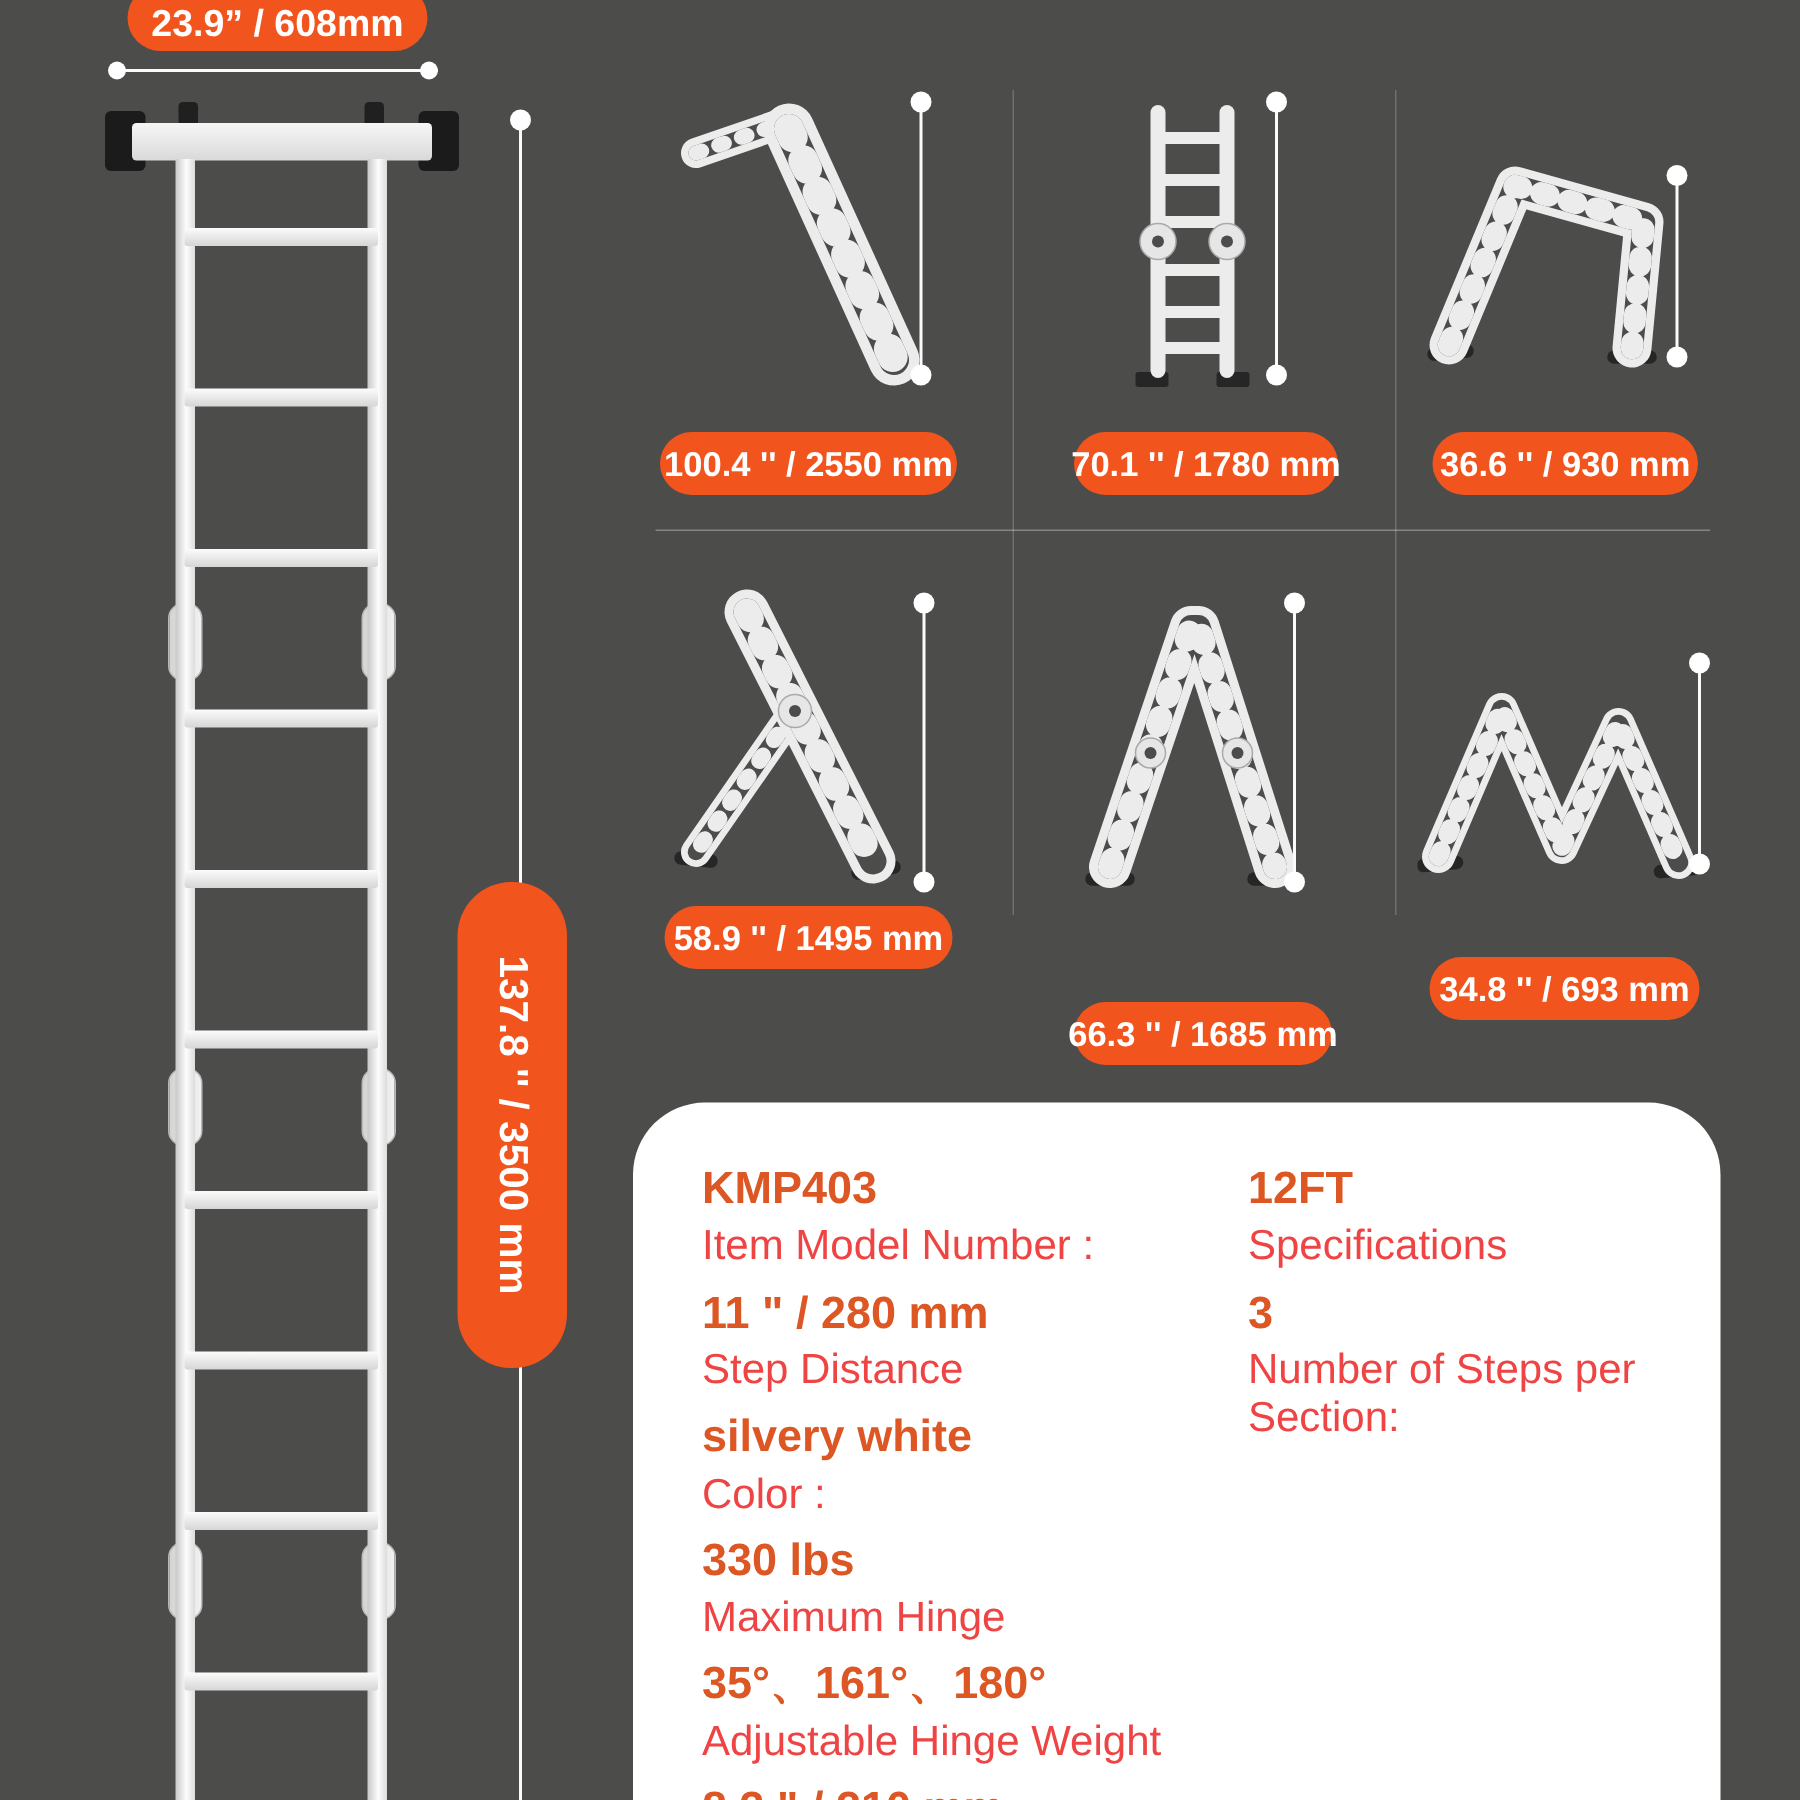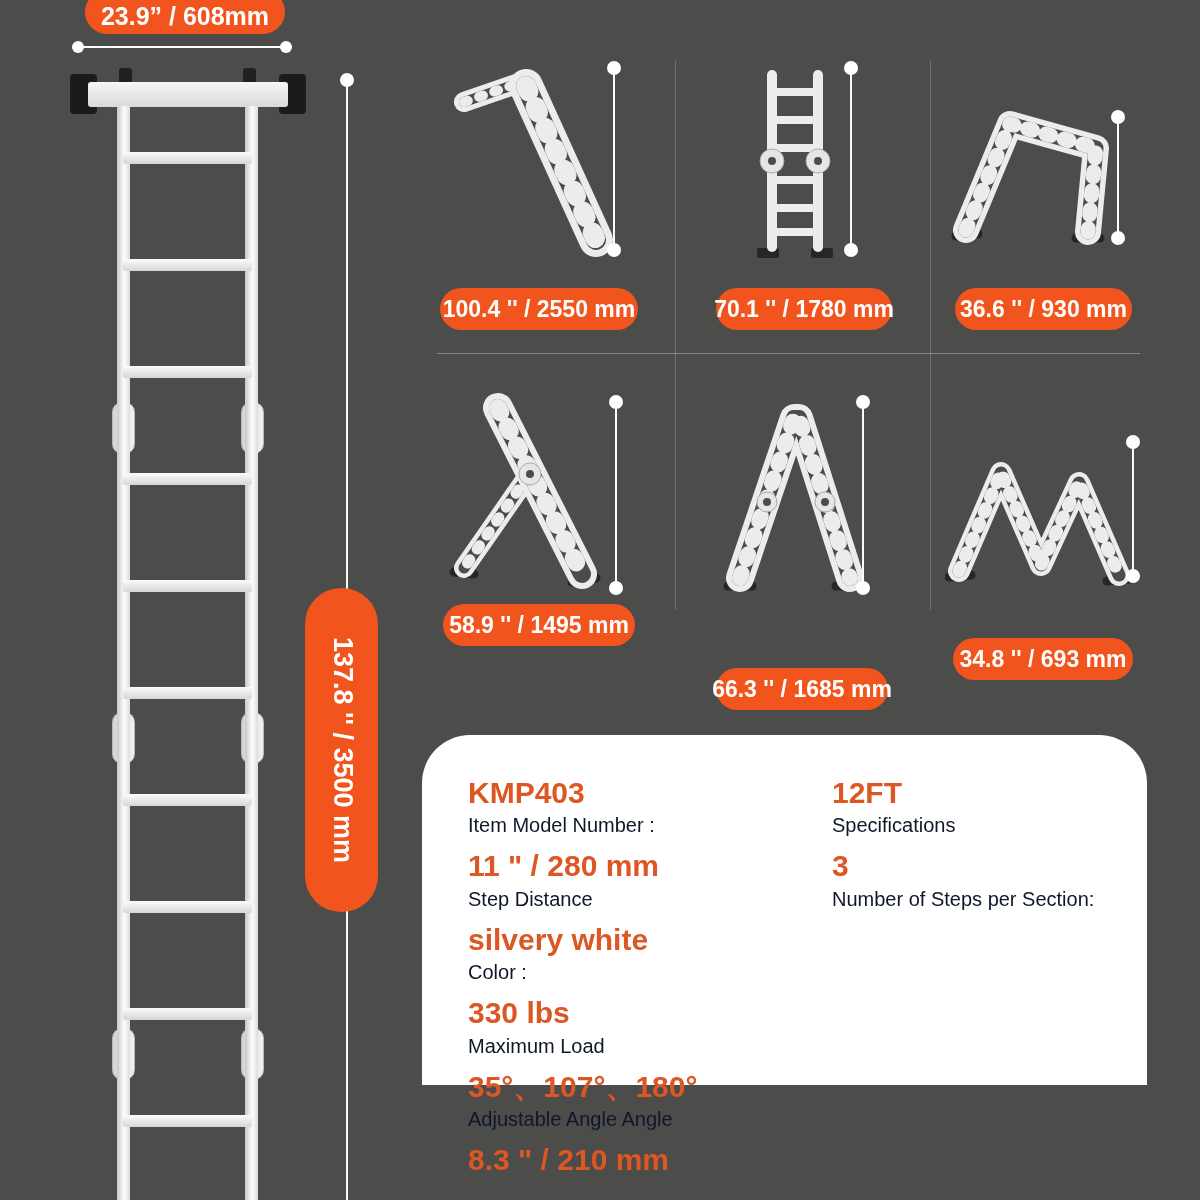--- a/index.html
+++ b/index.html
@@ -32,28 +32,28 @@
   .vbadge span{position:absolute;top:50%;left:50%;transform:translate(-50%,-50%) rotate(90deg);
                color:#fff;font-weight:bold;font-size:27px;white-space:nowrap;}
   
   .art{position:absolute;}
   .art path{fill:none;stroke-linecap:round;stroke-linejoin:round;}
   .o{stroke:#ececec;}
   .i{stroke:#4c4c4b;stroke-linecap:butt;}
   .r{stroke:#ececec;stroke-linecap:butt;}
   .foot{stroke:#262626;stroke-width:9;stroke-linecap:round;}
   
-  .card{position:absolute;left:422px;top:735px;width:725px;height:350px;background:#fff;
+  .card{position:absolute;left:422px;top:735px;width:725px;height:465px;background:#fff;
         border-radius:48px 48px 0 0;}
   .spec-col{position:absolute;top:42px;}
   .col-left{left:46px;}
   .col-right{left:390px;margin-left:20px;}
   .spec-row{margin-bottom:13px;}
   .spec-value{font-size:30px;font-weight:bold;color:#dc5724;line-height:1.08;}
-  .spec-label{font-size:20px;color:#0f172a;line-height:1.15;margin-top:5px;}
+  .spec-label{font-size:28px;color:#ef4444;line-height:1.15;margin-top:5px;}
 </style>
 </head>
 <body>
 
 <div class="canvas">
 
   <div class="badge" style="left:85px;top:-10px;width:200px;height:44px;font-size:25px;padding-top:8px;box-sizing:border-box;">
     <span>23.9” / 608mm</span>
   </div>
   <div class="hline" style="left:78px;top:46px;width:214px;"></div>
@@ -224,25 +224,25 @@
       <div class="spec-row">
         <div class="spec-value">11 " / 280 mm</div>
         <div class="spec-label">Step Distance</div>
       </div>
       <div class="spec-row">
         <div class="spec-value">silvery white</div>
         <div class="spec-label">Color :</div>
       </div>
       <div class="spec-row">
         <div class="spec-value">330 lbs</div>
-        <div class="spec-label">Maximum Load</div>
-      </div>
-      <div class="spec-row">
-        <div class="spec-value">35°、107°、180°</div>
-        <div class="spec-label">Adjustable Angle Angle</div>
+        <div class="spec-label">Maximum Hinge</div>
+      </div>
+      <div class="spec-row">
+        <div class="spec-value">35°、161°、180°</div>
+        <div class="spec-label">Adjustable Hinge Weight</div>
       </div>
       <div class="spec-row">
         <div class="spec-value">8.3 " / 210 mm</div>
 
       </div>
     </div>
     <div class="spec-col col-right">
       <div class="spec-row">
         <div class="spec-value">12FT</div>
         <div class="spec-label">Specifications</div>

